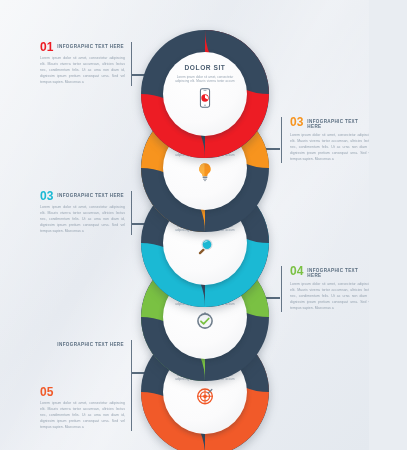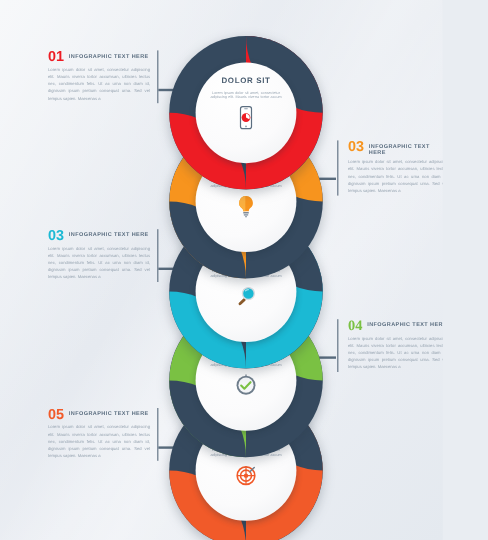--- a/index.html
+++ b/index.html
@@ -238,31 +238,31 @@
         <div class="btitle">INFOGRAPHIC TEXT HERE</div>
       </div>
       <div class="bbody">Lorem ipsum dolor sit amet, consectetur adipiscing elit. Mauris viverra tortor accumsan, ultricies lectus nec, condimentum felis. Ut ac urna non diam id, dignissim ipsum pretium consequat urna. Sed vel tempus sapien. Maecenas a</div>
     </div>
   </div>
 
   <div class="block right" style="left:281px;top:266px;">
     <div class="rule"></div>
     <div class="pad">
       <div class="bhead">
-        <div class="bnum" style="color:#7ac143;font-family:Liberation Serif, serif;">04</div>
+        <div class="bnum" style="color:#7ac143;">04</div>
         <div class="btitle">INFOGRAPHIC TEXT HERE</div>
       </div>
       <div class="bbody">Lorem ipsum dolor sit amet, consectetur adipiscing elit. Mauris viverra tortor accumsan, ultricies lectus nec, condimentum felis. Ut ac urna non diam id, dignissim ipsum pretium consequat urna. Sed vel tempus sapien. Maecenas a</div>
     </div>
   </div>
 
   <div class="block left" style="left:40px;top:340px;">
     <div class="rule"></div>
     <div class="pad">
       <div class="bhead">
-        <div class="bnum" style="color:#f15a29;">05</div>
+        <div class="bnum" style="color:#f15a29;margin-top:47px;">05</div>
         <div class="btitle">INFOGRAPHIC TEXT HERE</div>
       </div>
       <div class="bbody">Lorem ipsum dolor sit amet, consectetur adipiscing elit. Mauris viverra tortor accumsan, ultricies lectus nec, condimentum felis. Ut ac urna non diam id, dignissim ipsum pretium consequat urna. Sed vel tempus sapien. Maecenas a</div>
     </div>
   </div>
 
 </div>
 
 </body></html>

